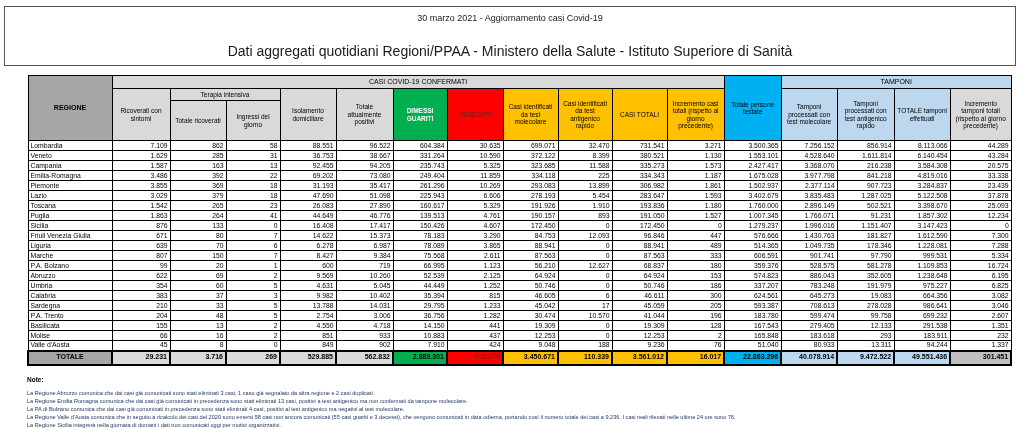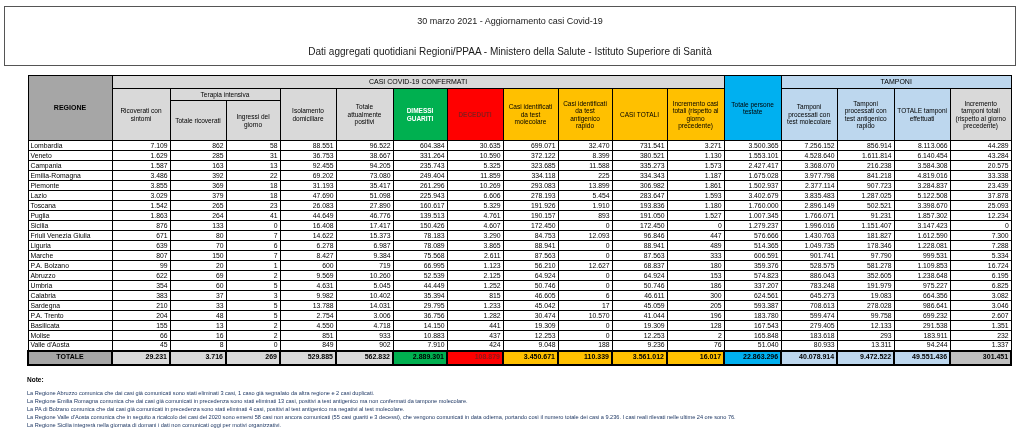--- a/index.html
+++ b/index.html
@@ -4,21 +4,21 @@
 <style>
   * { margin:0; padding:0; box-sizing:border-box; }
   html,body { width:1024px; height:430px; background:#ffffff; font-family:"Liberation Sans", sans-serif; color:#000; overflow:hidden; }
 
   .banner {
     position:absolute; left:4px; top:6px; width:1012px; height:60px;
     border:1px solid #555; background:#fff;
     display:flex; flex-direction:column; justify-content:center; align-items:center; gap:20px;
   }
   .banner .l1 { font-size:9px; color:#1a1a1a; }
-  .banner .l2 { font-size:10px; color:#1a1a1a; }
+  .banner .l2 { font-size:14px; color:#1a1a1a; }
 
   table.covid {
     position:absolute; left:27px; top:75px;
     border-collapse:collapse; table-layout:fixed; width:973px;
     font-size:6.5px;
   }
   table.covid th, table.covid td {
     border:1px solid #000;
     padding:0 2px;
     overflow:hidden;

